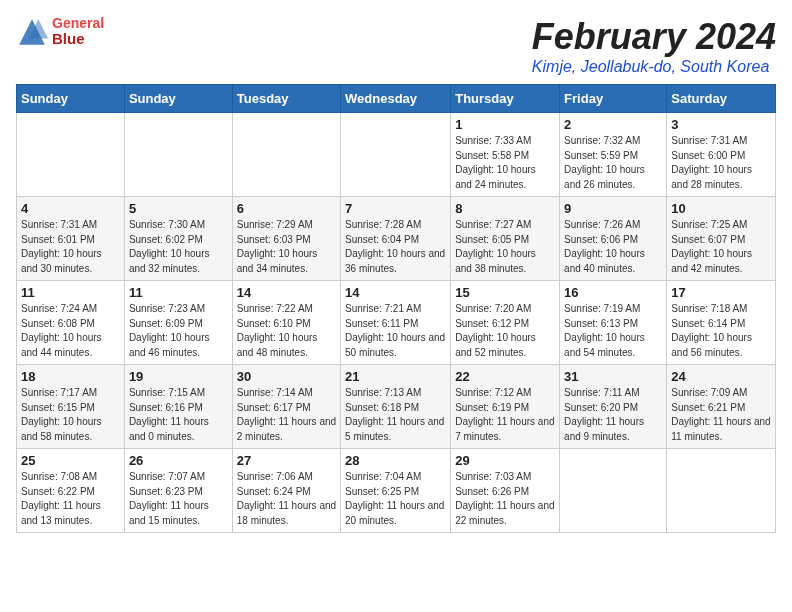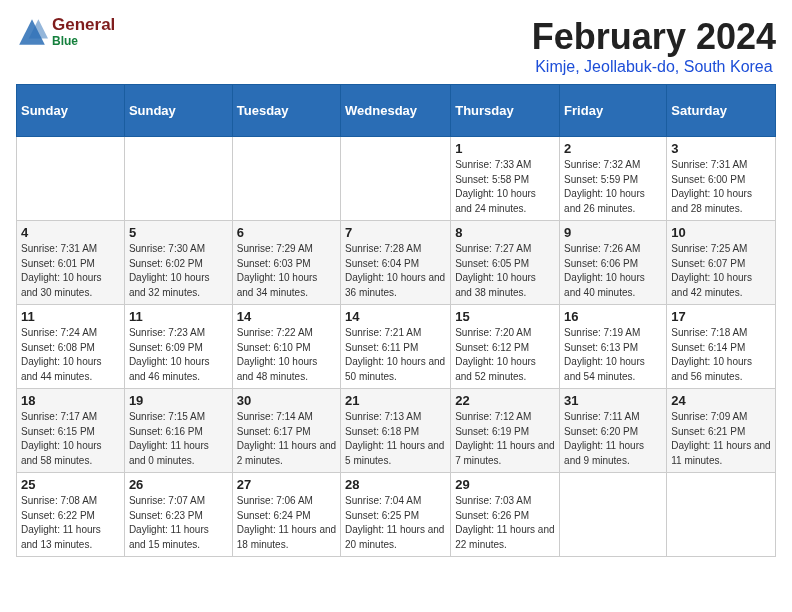--- a/index.html
+++ b/index.html
@@ -19,38 +19,38 @@
     .logo {
       display: flex;
       align-items: center;
       gap: 4px;
     }
     .logo-text {
       display: flex;
       flex-direction: column;
       line-height: 1.1;
     }
-    .logo-general { font-size: 17px; font-weight: bold; color: #7f1d1d; }
-    .logo-blue { font-size: 12px; font-weight: bold; color: #15803d; }
+    .logo-general { font-size: 14px; font-weight: bold; color: #ef4444; }
+    .logo-blue { font-size: 15px; font-weight: bold; color: #b91c1c; }
     .logo-icon {
       width: 32px;
       height: 32px;
     }
-    .title-area { text-align: center; }
+    .title-area { text-align: left; font-style: italic; }
     .month-title { font-size: 36px; font-weight: bold; color: #222; }
     .location { font-size: 16px; color: #1d4ed8; }
     table {
       width: 100%;
       border-collapse: collapse;
       font-size: 11px;
     }
     thead tr th {
       background: #2a6db5;
       color: #fff;
-      padding: 18px 4px;
+      padding: 6px 4px;
       text-align: left;
       font-size: 13px;
       font-weight: bold;
       border: 1px solid #1a5da0;
     }
     tbody tr td {
       border: 1px solid #ccc;
       vertical-align: top;
       padding: 4px;
       width: 113px;

